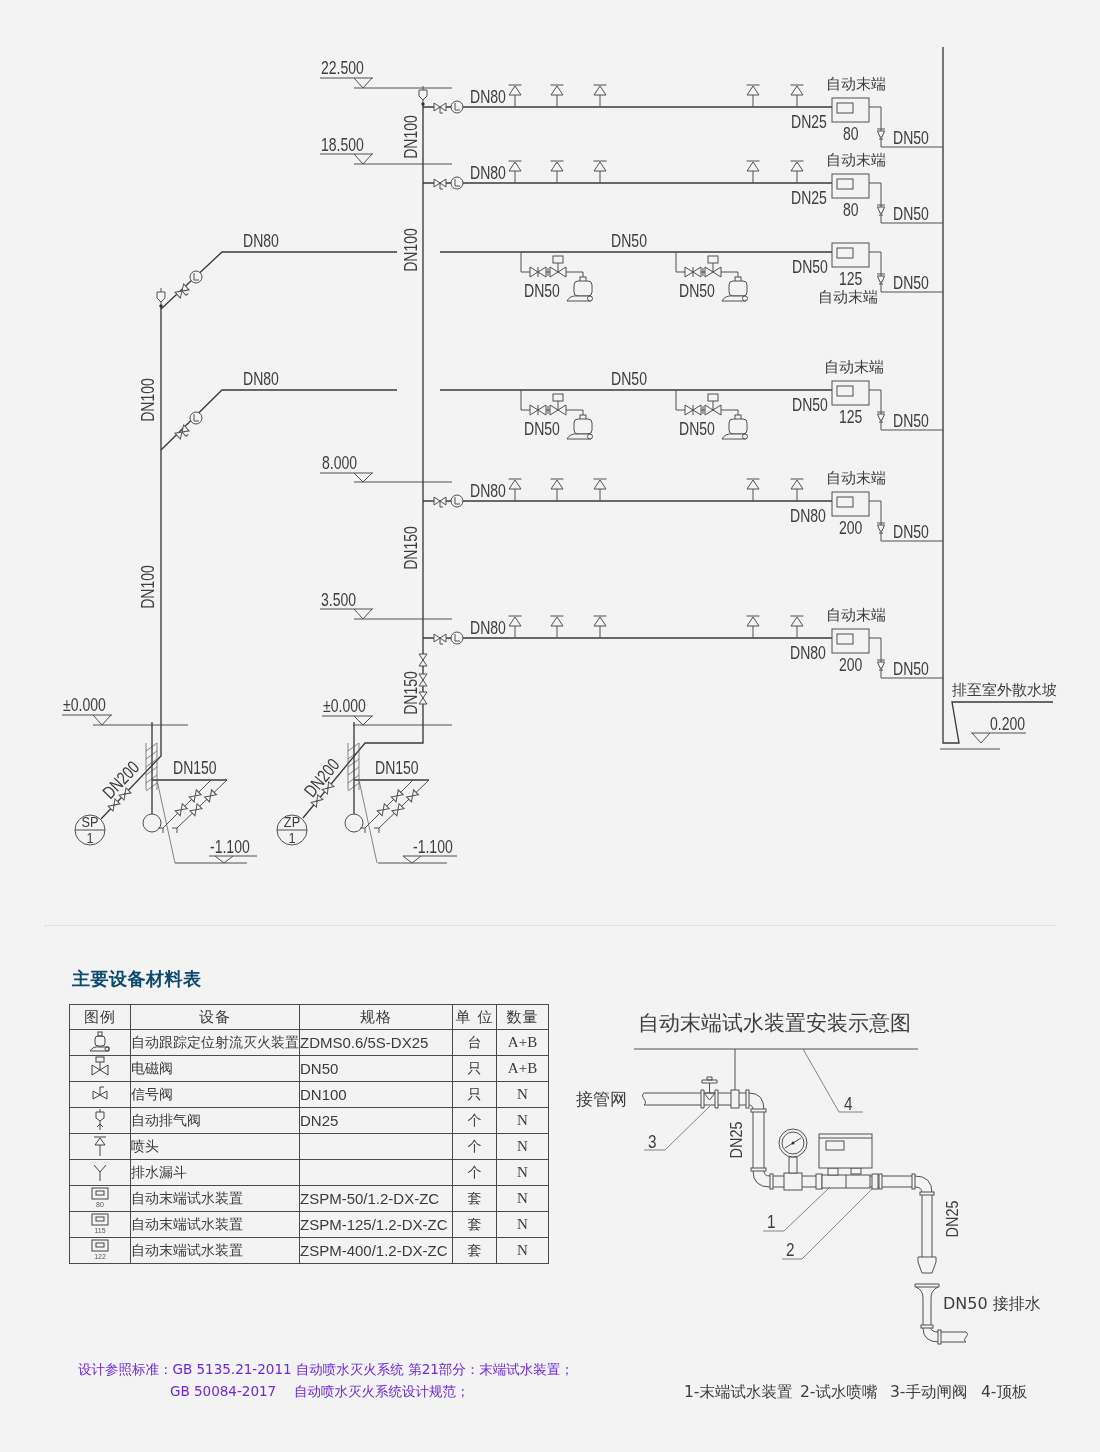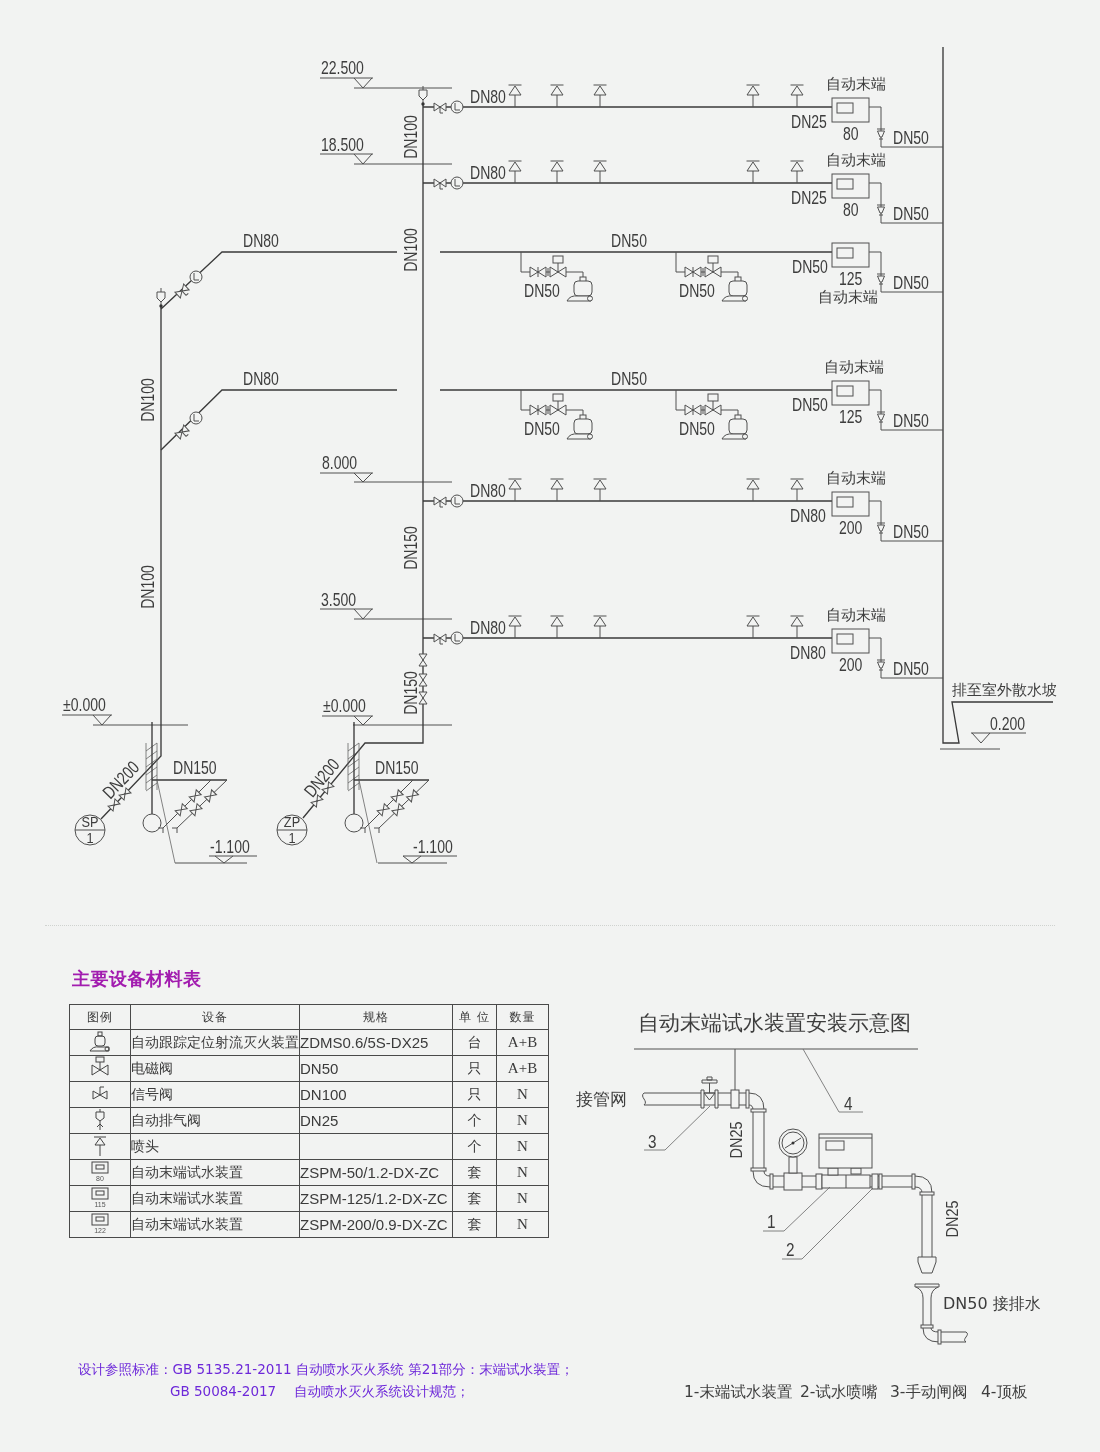--- a/index.html
+++ b/index.html
@@ -6,24 +6,24 @@
 body{width:1100px;height:1452px;background:#f2f3f2;position:relative;overflow:hidden;font-family:"DejaVu Sans",sans-serif;color:#3b3b3b}
 #drawing{position:absolute;left:0;top:0}
 .ln{stroke:#505050;stroke-width:1;fill:none}
 .pipe{stroke:#3a3a3a;stroke-width:1.35;fill:none}
 .thin{stroke:#666;stroke-width:.8;fill:none}
 .sym{stroke:#505050;stroke-width:1;fill:#f2f3f2}
 .dot{fill:#333;stroke:none}
 .t-lat{font-family:"Liberation Sans",sans-serif;font-size:18px;fill:#3d3d3d}
 .t-cjk{font-family:"DejaVu Sans",sans-serif;font-size:15px;fill:#3d3d3d}
 .sep{position:absolute;left:45px;top:925px;width:1010px;height:0;border-top:1px dotted #d0d3d0}
-.tbl-title{position:absolute;left:72px;top:967px;font-size:18px;font-weight:bold;color:#a21caf;letter-spacing:.5px}
+.tbl-title{position:absolute;left:72px;top:967px;font-size:18px;font-weight:bold;color:#0c4a6e;letter-spacing:.5px}
 table.equip{position:absolute;left:69px;top:1004px;border-collapse:collapse;width:479px;table-layout:fixed;font-size:14px;color:#3b3b3b}
 table.equip th,table.equip td{border:1px solid #4a4a4a;padding:0;white-space:nowrap;overflow:hidden}
-table.equip th{font-weight:normal;height:24px;font-size:12px;letter-spacing:1px}
+table.equip th{font-weight:normal;height:24px;font-size:15px;letter-spacing:1px}
 table.equip td{height:25px}
 td.c-icon{text-align:center}
 td.c-name{padding-left:11px}
 td.c-spec{padding-left:5px;font-family:Liberation Sans, sans-serif;font-size:15px}
 td.c-unit,td.c-qty{text-align:center}
 td.c-qty{font-family:Liberation Serif, serif;font-size:15px}
 .icon-wrap{position:relative;width:30px;height:25px;margin:0 auto}
 .icon-wrap svg{position:absolute;left:0;top:0}
 .icon-wrap svg *{stroke:#444;stroke-width:1;fill:none}
 .icon-sub{position:absolute;left:0;width:30px;top:15px;font-family:"Liberation Sans",sans-serif;font-size:7px;text-align:center;color:#555}
@@ -731,20 +731,33 @@
         </td>
         <td class="c-name">喷头</td>
         <td class="c-spec"></td>
         <td class="c-unit">个</td>
         <td class="c-qty">N</td>
       </tr>
       <tr>
         <td class="c-icon">
           <div class="icon-wrap">
             <svg viewBox="0 0 30 24" width="30" height="24" xmlns="http://www.w3.org/2000/svg">
+              <path d="M9 5 L15 12 L21 5 M15 12 L15 21"></path>
+            </svg>
+          </div>
+        </td>
+        <td class="c-name">排水漏斗</td>
+        <td class="c-spec"></td>
+        <td class="c-unit">个</td>
+        <td class="c-qty">N</td>
+      </tr>
+      <tr>
+        <td class="c-icon">
+          <div class="icon-wrap">
+            <svg viewBox="0 0 30 24" width="30" height="24" xmlns="http://www.w3.org/2000/svg">
               <rect x="7" y="2" width="16" height="11"></rect>
               <rect x="11" y="5" width="8" height="4"></rect>
             </svg>
             <span class="icon-sub">80</span>
           </div>
         </td>
         <td class="c-name">自动末端试水装置</td>
         <td class="c-spec">ZSPM-50/1.2-DX-ZC</td>
         <td class="c-unit">套</td>
         <td class="c-qty">N</td>
@@ -768,21 +781,21 @@
         <td class="c-icon">
           <div class="icon-wrap">
             <svg viewBox="0 0 30 24" width="30" height="24" xmlns="http://www.w3.org/2000/svg">
               <rect x="7" y="2" width="16" height="11"></rect>
               <rect x="11" y="5" width="8" height="4"></rect>
             </svg>
             <span class="icon-sub">122</span>
           </div>
         </td>
         <td class="c-name">自动末端试水装置</td>
-        <td class="c-spec">ZSPM-200/0.9-DX-ZC</td>
+        <td class="c-spec">ZSPM-400/1.2-DX-ZC</td>
         <td class="c-unit">套</td>
         <td class="c-qty">N</td>
       </tr>
     </tbody>
 </table>
 
 <div class="notes">
   <div>设计参照标准：GB 5135.21-2011 自动喷水灭火系统 第21部分：末端试水装置；</div>
   <div class="l2">GB 50084-2017　 自动喷水灭火系统设计规范；</div>
 </div>

